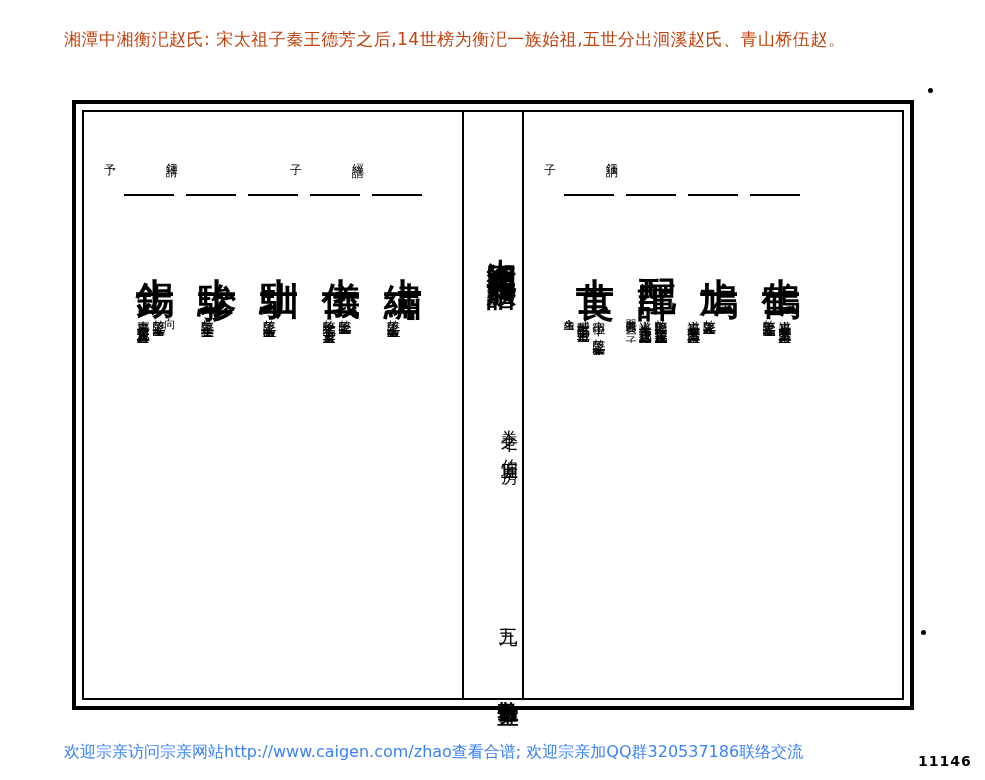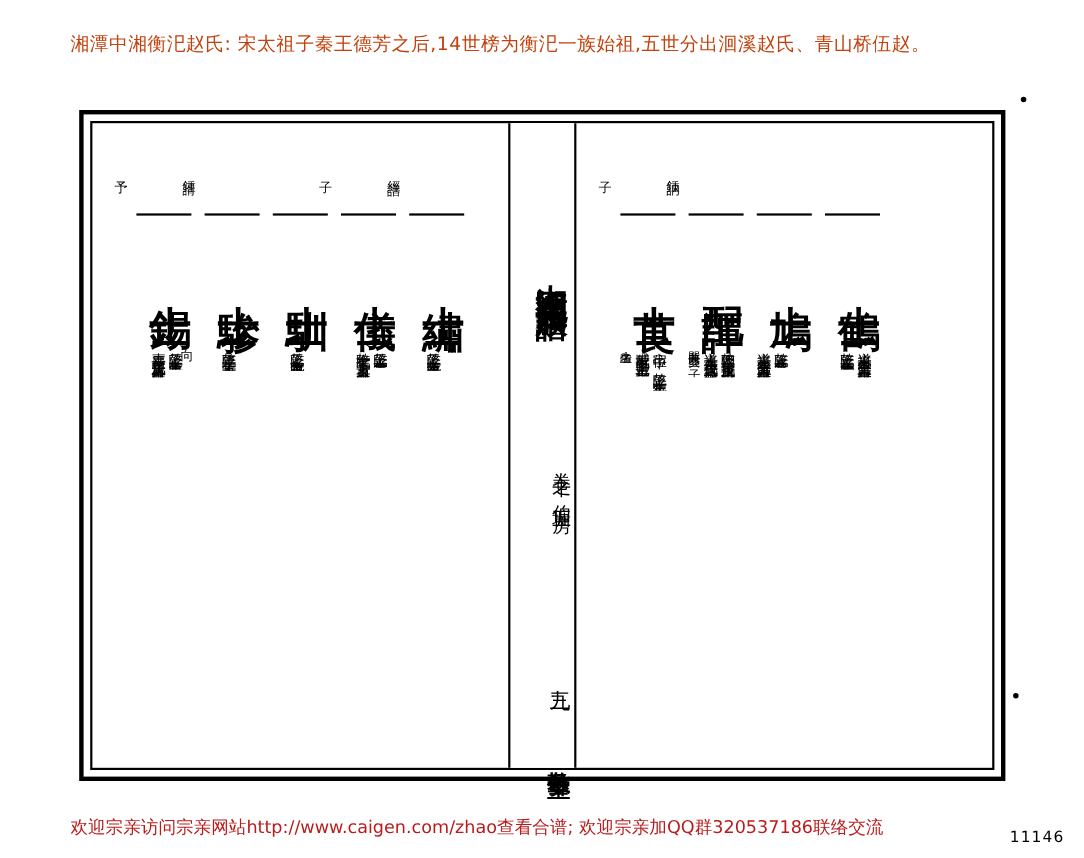--- a/index.html
+++ b/index.html
@@ -25,28 +25,28 @@
     white-space: nowrap;
     color: #c2410c;
   }
   
   #footer-caption {
     position: absolute;
     left: 64px;
     top: 742px;
     font-size: 16px;
     white-space: nowrap;
-    color: #b91c1c;
+    color: #3b82f6;
   }
   #footer-id {
     position: absolute;
     left: 918px;
     top: 753px;
     font-size: 14px;
-    font-weight: normal;
+    font-weight: bold;
     letter-spacing: 1px;
     text-align: right;
   }
   
   #page-frame {
     position: absolute;
     left: 72px;
     top: 100px;
     width: 842px;
     height: 610px;

